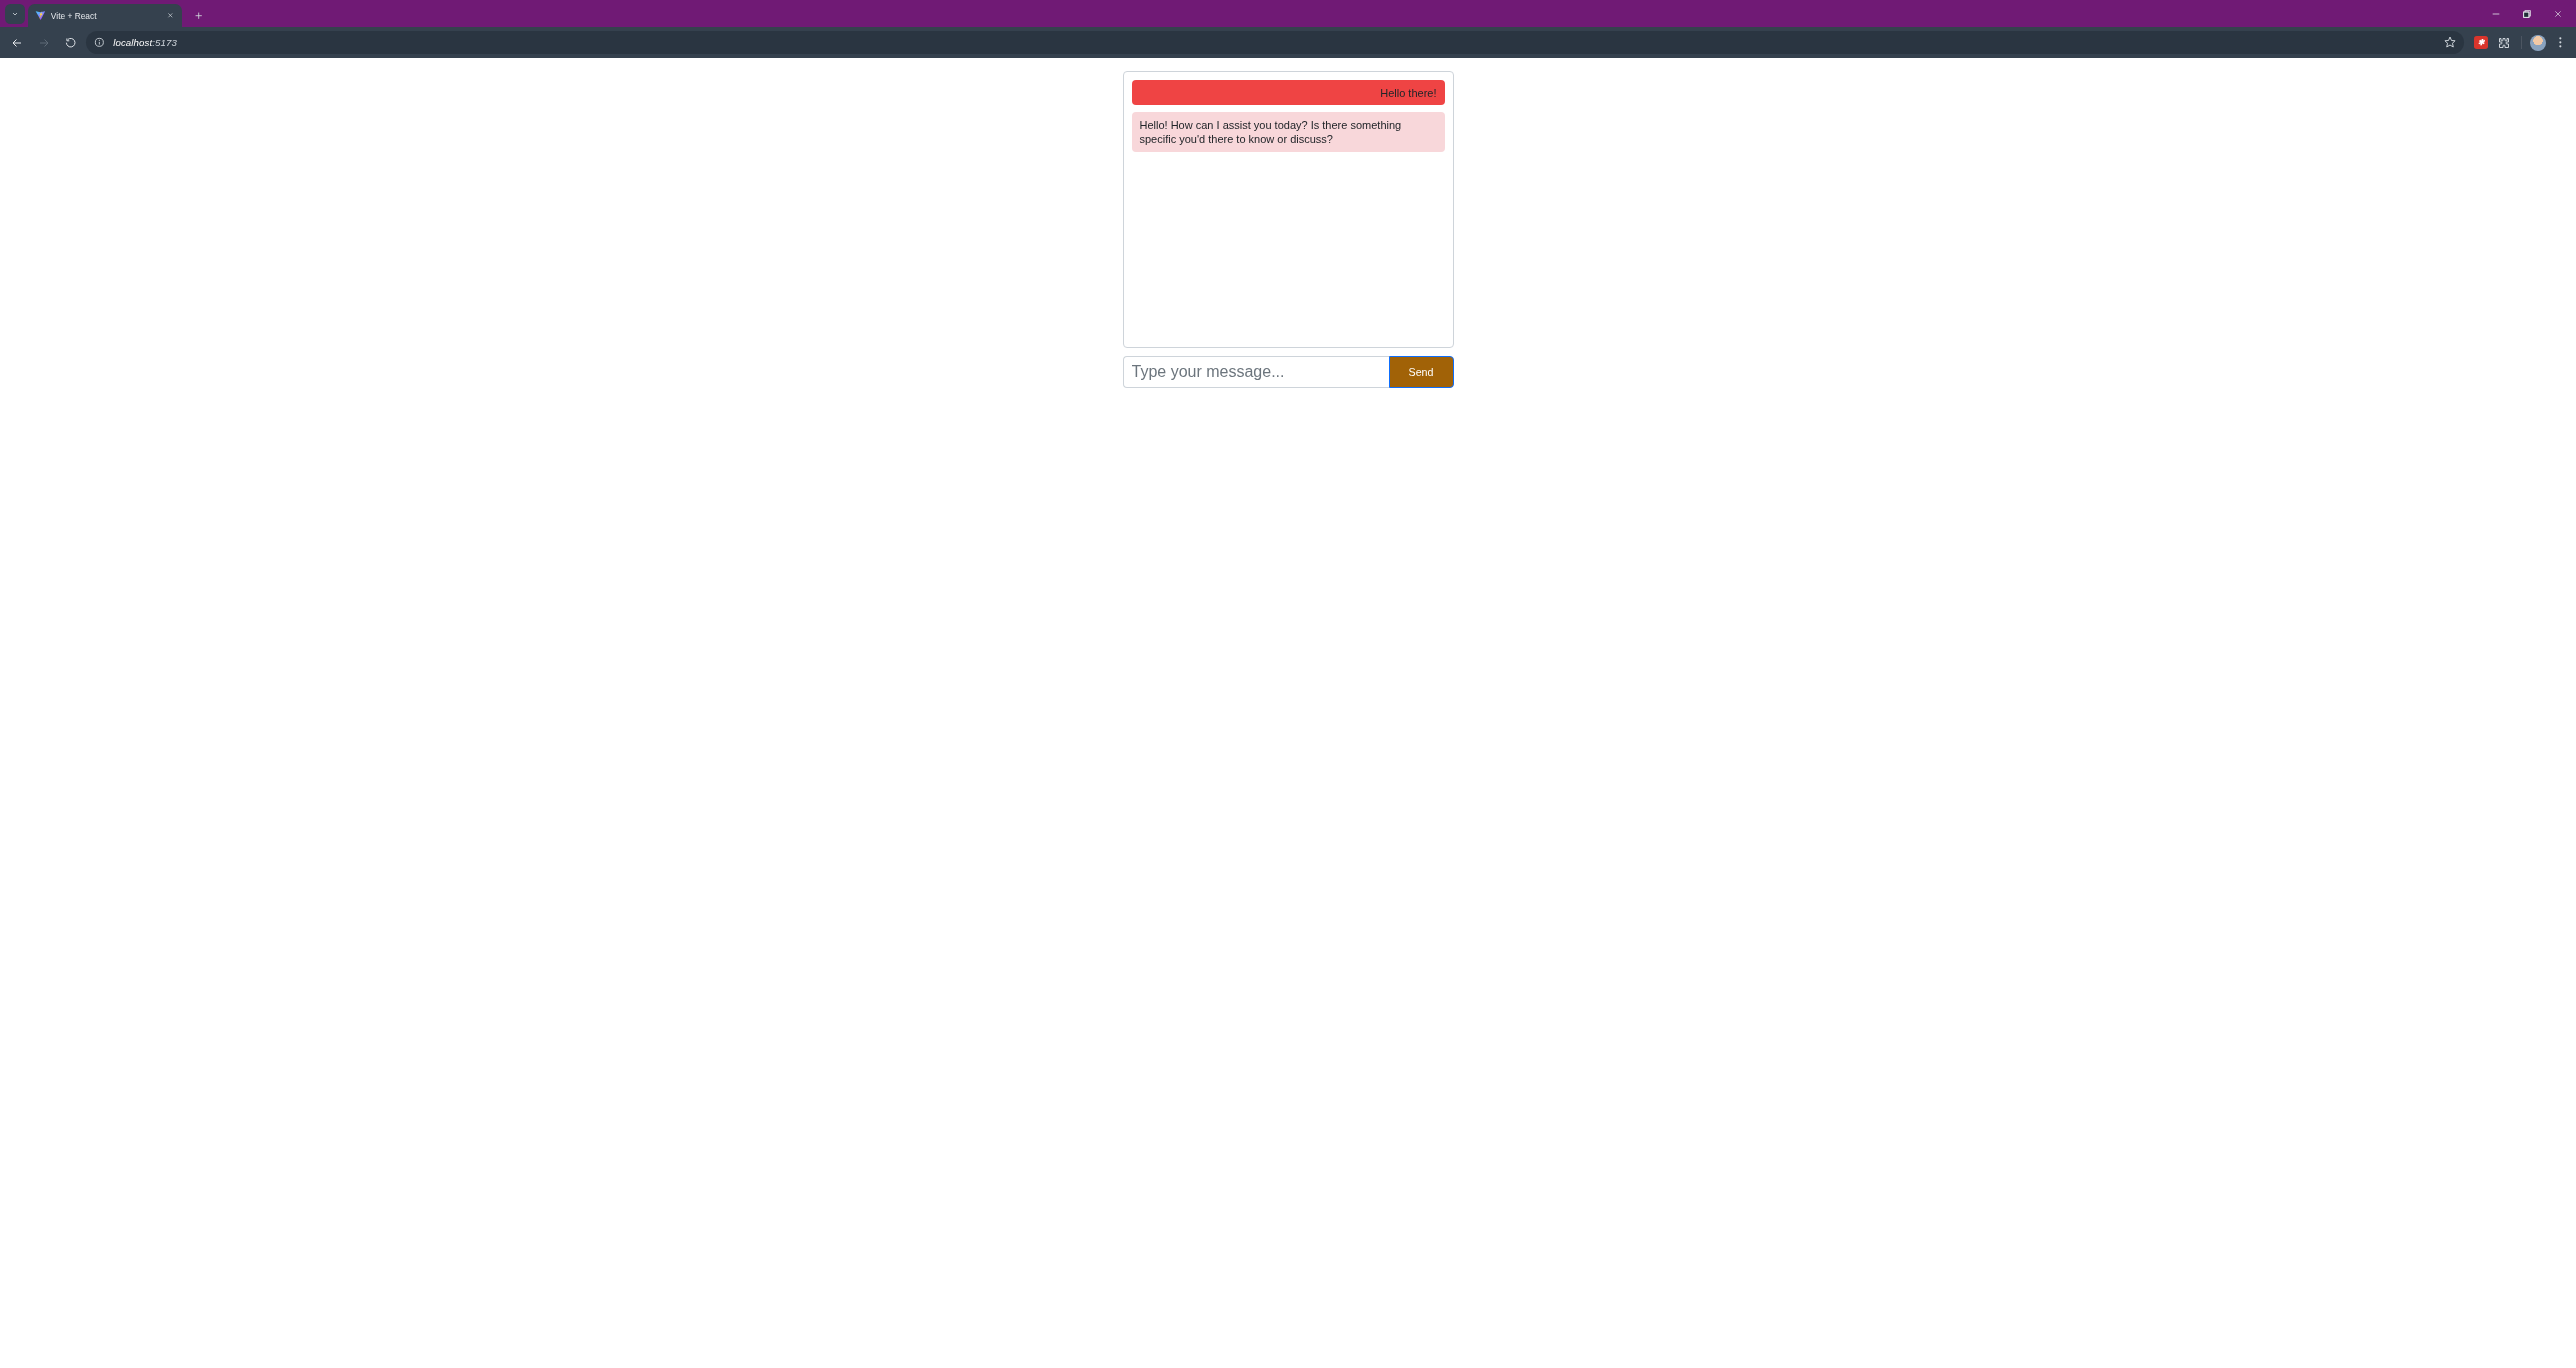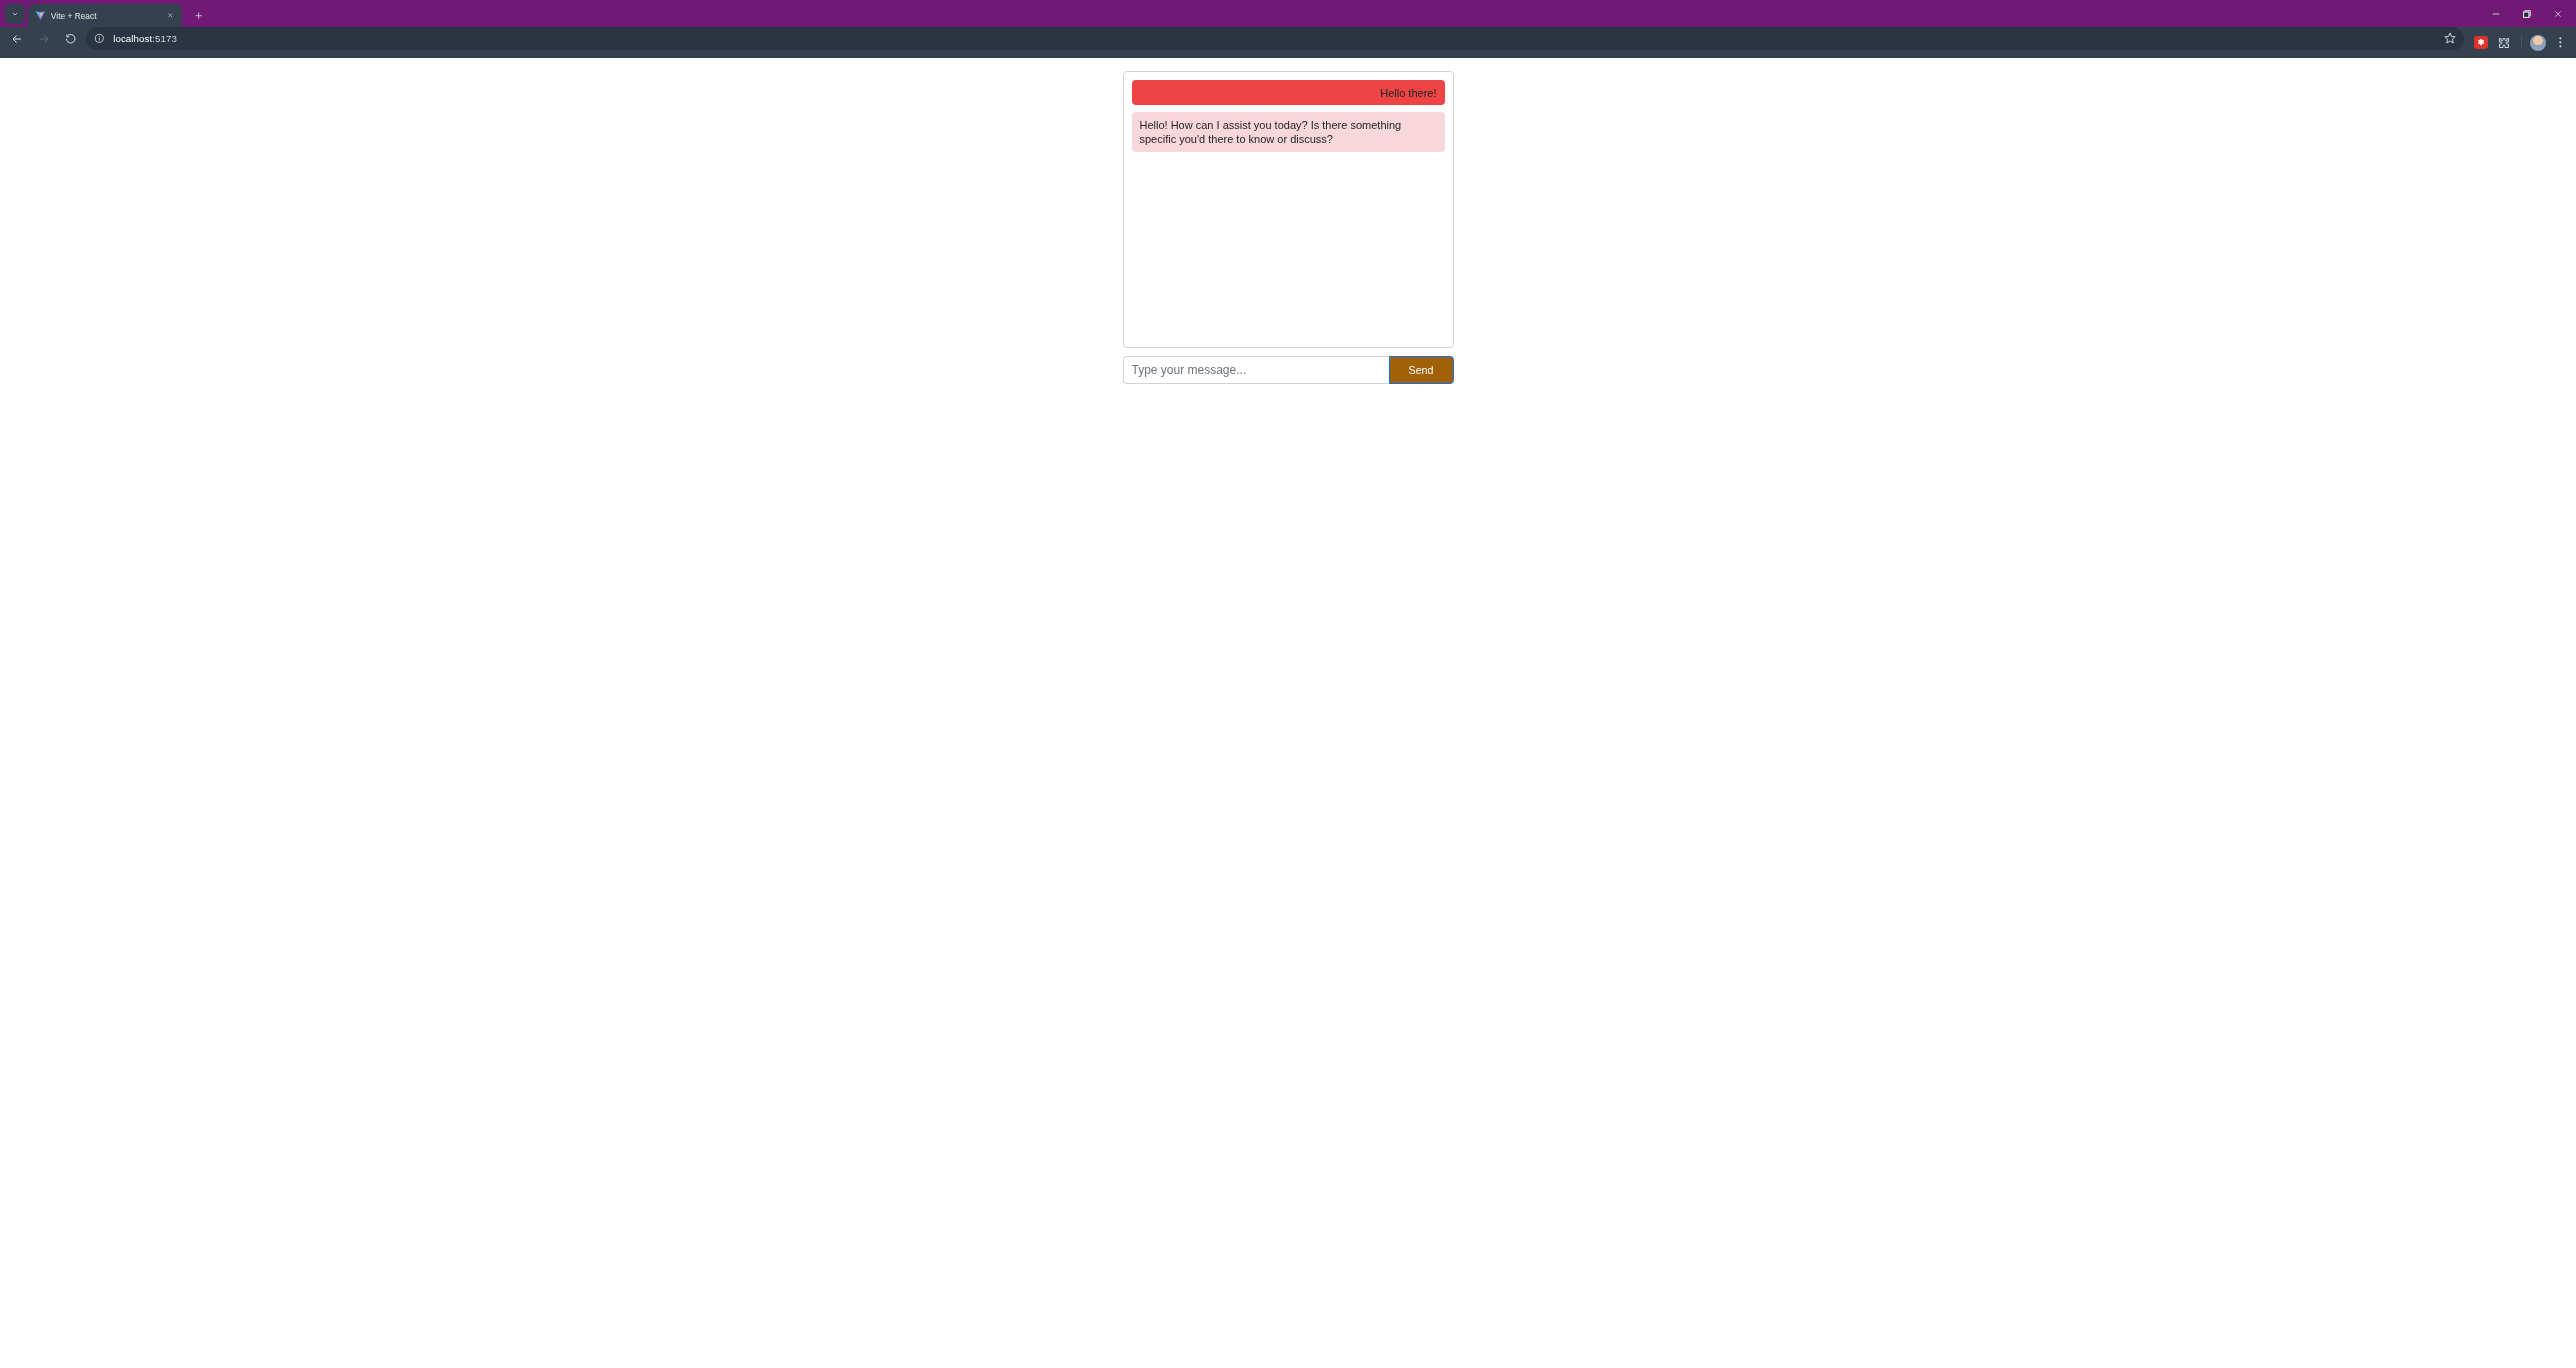--- a/index.html
+++ b/index.html
@@ -63,22 +63,24 @@
   .window-controls div {
     width: 31px; height: 21.5px;
     display:flex;align-items:center;justify-content:center;
     color:#e7eaee; cursor:pointer;
   }
 
   .toolbar {
     height: 31px;
     background: #35414e;
     display:flex;
+    align-items:center;
     padding: 0 5.4px;
     gap: 4px;
+    font-style: italic;
   }
   .navbtn {
     width: 23px; height: 23px;
     display:flex;align-items:center;justify-content:center;
     color:#cfd5db; cursor:pointer; border-radius:50%;
   }
   .navbtn.disabled { color:#5f6b77; cursor:default; }
   .omnibox {
     flex: 1;
     height: 23px;
@@ -154,21 +156,21 @@
     margin-top: 8px;
     display:flex;
     width:100%;
   }
   .msg-input {
     flex:1;
     border:0.7px solid #ced4da;
     border-right:none;
     border-radius:4px 0 0 4px;
     padding: 6px 8px;
-    font-size:12px;
+    font-size:16px;
     outline:none;
     color:#212529;
   }
   .msg-input::placeholder { color:#6c757d; }
   .send-btn {
     background:#a16207;
     color:#fff;
     border:0.7px solid #0d6efd;
     border-radius:0 4px 4px 0;
     padding: 0 19px;

